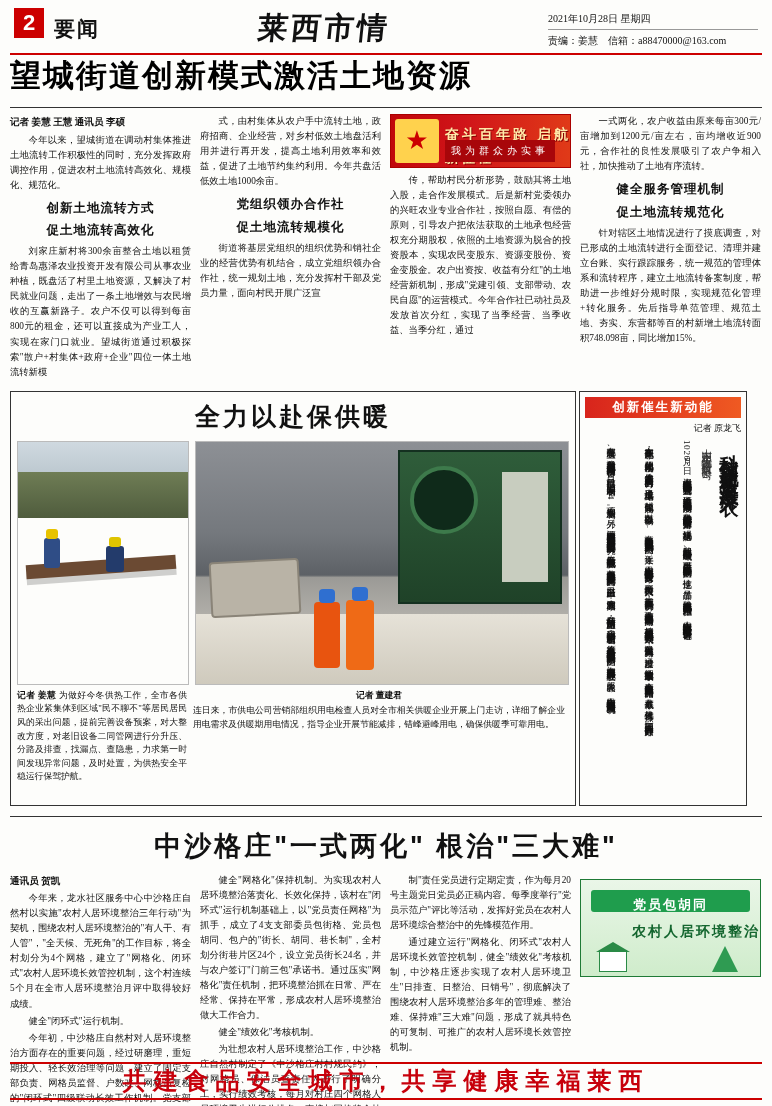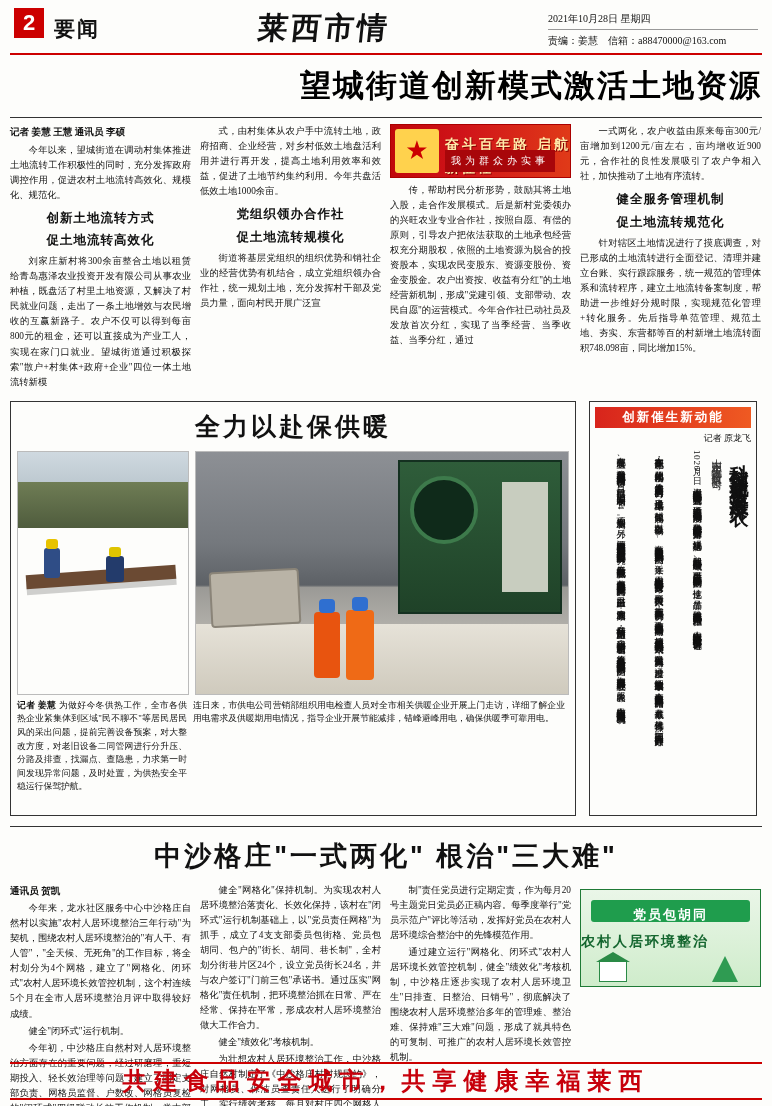--- a/index.html
+++ b/index.html
@@ -28,22 +28,22 @@
     flex:1;text-align:center;font-size:30px;font-weight:bold;letter-spacing:3px;
     color:#111;font-family:"Liberation Serif",serif;
     transform:skewX(-6deg);
   }
   .masthead-right{width:210px;text-align:left;font-size:10px;line-height:1.7;padding-top:2px;}
   .masthead-right .line1{border-bottom:1px solid #999;padding-bottom:2px;margin-bottom:2px;}
 
   
   .kicker{text-align:center;font-size:14px;letter-spacing:6px;margin-top:14px;color:#222;}
   .headline{
-    text-align:right;font-size:31px;font-weight:bold;letter-spacing:2px;
-    margin:10px 0 10px 0;color:#000;font-family:"Liberation Sans",sans-serif;
+    text-align:left;font-size:31px;font-weight:bold;letter-spacing:2px;
+    margin:0 0 10px 0;color:#000;font-family:"Liberation Sans",sans-serif;
   }
 
   
   .top-cols{display:flex;gap:9px;border-top:1px solid #333;padding-top:6px;}
   .col{width:181px;font-size:9.3px;line-height:1.62;text-align:justify;}
   .byline{font-weight:bold;font-size:9.6px;margin-bottom:3px;}
   .subhead{
     text-align:center;font-weight:bold;font-size:12.5px;line-height:1.5;
     margin:6px 0 4px 0;font-family:"Liberation Sans",sans-serif;letter-spacing:1px;
   }
@@ -63,21 +63,21 @@
   .banner .btxt{
     position:absolute;left:54px;top:8px;color:#ffe9a8;font-weight:bold;font-size:14px;
     letter-spacing:2px;font-family:"Liberation Sans",sans-serif;text-shadow:1px 1px 0 #800;
   }
   .banner .bsub{
     position:absolute;left:54px;bottom:5px;color:#fff;font-size:10px;letter-spacing:4px;
     background:#a8060a;padding:3px 6px;
   }
 
   
-  .middle{display:flex;gap:13px;margin-top:9px;}
+  .middle{display:flex;gap:3px;margin-top:9px;}
   .feature{width:566px;border:1px solid #333;padding:6px;box-sizing:border-box;}
   .feature-title{
     text-align:center;font-size:25px;font-weight:bold;letter-spacing:3px;margin:2px 0 8px 0;
     font-family:"Liberation Sans",sans-serif;
   }
   .photos{display:flex;gap:6px;}
   .photo{position:relative;overflow:hidden;border:1px solid #bbb;}
   .ph1{width:170px;height:242px;}
   .ph2{width:372px;height:242px;}
   .cap{font-size:8.8px;line-height:1.55;text-align:justify;margin-top:4px;}
@@ -137,21 +137,21 @@
   .green-box{
     margin-top:6px;height:96px;border:1px solid #1f7a36;
     background:linear-gradient(180deg,#eaf6e8,#cfeccb);position:relative;overflow:hidden;
   }
   .green-box .gtxt1{
     position:absolute;top:14px;left:0;right:0;text-align:center;color:#fff;font-weight:bold;
     font-size:13px;letter-spacing:2px;font-family:"Liberation Sans",sans-serif;
   }
   .green-box .gband{position:absolute;top:10px;left:10px;right:10px;height:22px;background:#1f9d4d;border-radius:3px;}
   .green-box .gtxt2{
-    position:absolute;top:40px;left:0;right:0;text-align:left;color:#14662f;font-weight:bold;
+    position:absolute;top:40px;left:0;right:0;text-align:right;color:#14662f;font-weight:bold;
     font-size:14px;letter-spacing:2px;font-family:"Liberation Sans",sans-serif;
   }
   .green-box .house{position:absolute;bottom:4px;left:18px;width:26px;height:20px;background:#fff;border:1px solid #2a8a46;}
   .green-box .house:after{content:"";position:absolute;left:-4px;top:-9px;border-left:17px solid transparent;border-right:17px solid transparent;border-bottom:10px solid #2a8a46;}
   .green-box .tree{position:absolute;bottom:4px;right:22px;width:0;height:0;border-left:13px solid transparent;border-right:13px solid transparent;border-bottom:26px solid #2f9b52;}
 
   
   .footer{
     position:absolute;left:10px;right:10px;bottom:6px;height:34px;
     border-top:2px solid #c00;border-bottom:2px solid #c00;
@@ -232,20 +232,21 @@
           <div class="m1"></div>
           <div class="m2"></div>
         </div>
       </div>
       <div style="display:flex;gap:6px;">
         <div class="cap" style="width:170px">
           <span class="credit">记者 姜慧</span>
           <span>为做好今冬供热工作，全市各供热企业紧集体到区域"民不聊不"等居民居民风的采出问题，提前完善设备预案，对大整改方度，对老旧设备二同管网进行分升压、分路及排查，找漏点、查隐患，力求第一时间发现异常问题，及时处置，为供热安全平稳运行保驾护航。</span>
         </div>
         <div class="cap" style="width:372px">
+          <div style="text-align:center;font-weight:bold;margin-bottom:2px;">记者 董建君</div>
           <span>连日来，市供电公司营销部组织用电检查人员对全市相关供暖企业开展上门走访，详细了解企业用电需求及供暖期用电情况，指导企业开展节能减排，错峰避峰用电，确保供暖季可靠用电。</span>
         </div>
       </div>
     </div>
 
     <div class="side">
       <div class="side-title">创新催生新动能</div>
       <div style="font-size:9px;margin-top:4px;text-align:right;">记者 原龙飞</div>
       <div class="side-body">
         <div class="v-head">科技创新让肥料披上『海藻』外衣</div>

